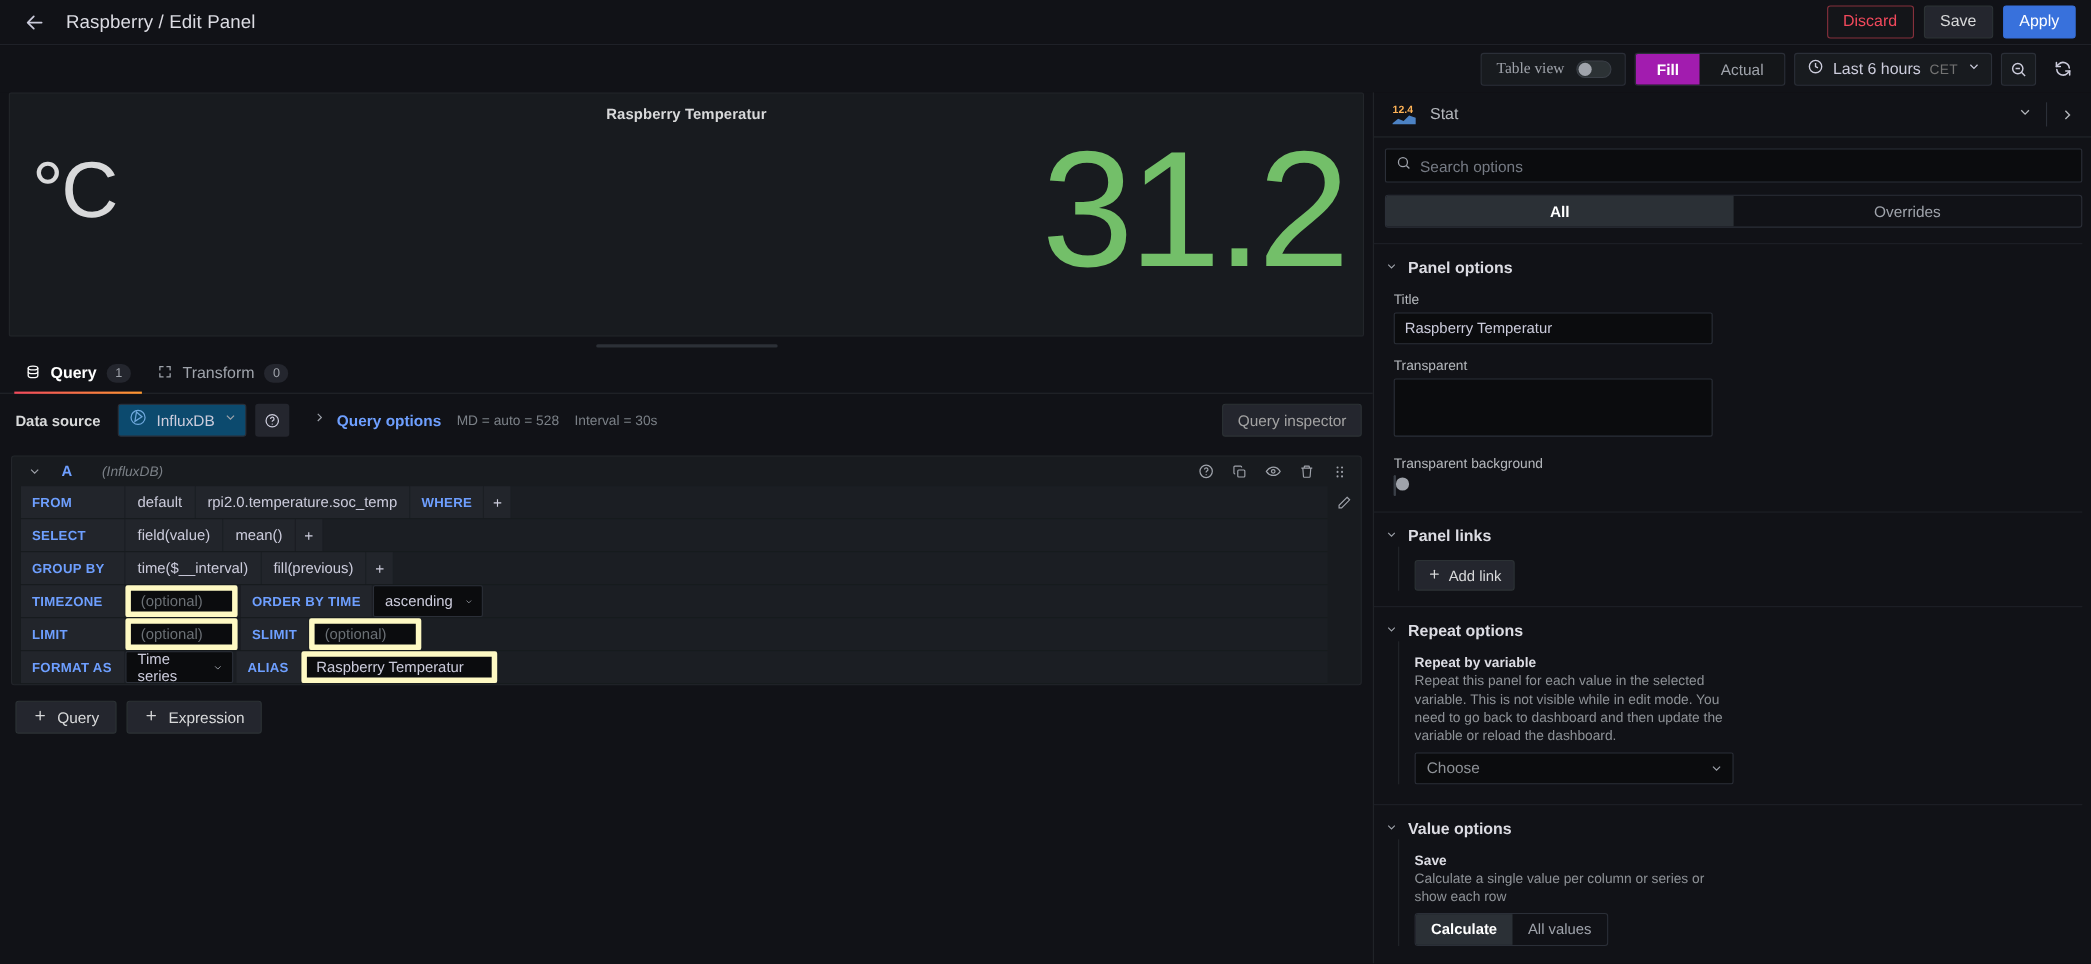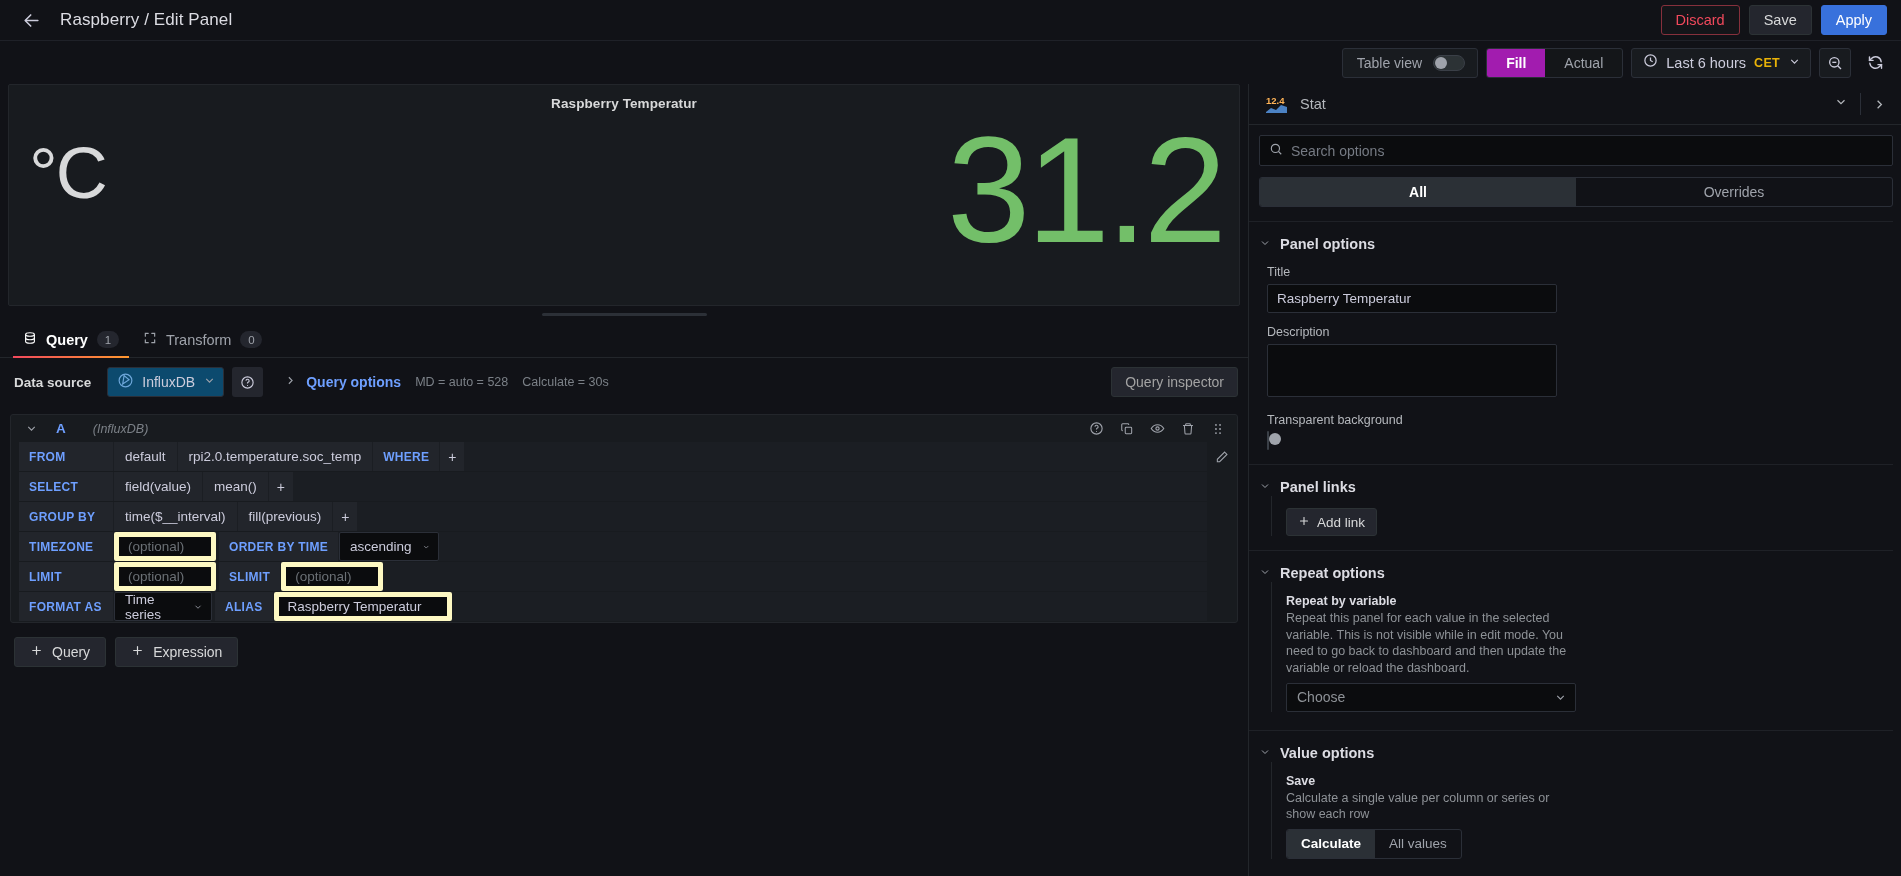--- a/index.html
+++ b/index.html
@@ -42,39 +42,39 @@
   .subbar {
     height: 43px; min-height: 43px; display: flex; align-items: center;
     padding: 0 10px 0 8px; background: #111217;
   }
   .subbar .left-fill { flex: 1; }
   .ctl {
     height: 30px; border: 1px solid #2b2f38; border-radius: 3px;
     display: flex; align-items: center; background: #181b1f;
     margin-left: 8px;
   }
-  .tableview-ctl { padding: 0 12px 0 14px; gap: 11px; }
+  .tableview-ctl { padding: 0 12px 0 14px; gap: 11px; font-family: Liberation Serif, serif; }
   .tableview-label { font-size: 14px; color: #9fa3ab; }
   .switch {
     width: 32px; height: 16px; border-radius: 9px; background: #2c3235;
     border: 1px solid #3a3f47; position: relative; cursor: pointer; flex: none;
   }
   .switch .knob {
     position: absolute; left: 1px; top: 1px; width: 12px; height: 12px;
     border-radius: 50%; background: #9fa3ab;
   }
   .seg { display: flex; height: 30px; border: 1px solid #2b2f38; border-radius: 3px; overflow: hidden; margin-left: 8px; background: #141619;}
   .seg-item {
     padding: 0 19px; display: flex; align-items: center; font-size: 14px;
     color: #9fa3ab; cursor: pointer; background: transparent;
   }
   .seg-item.active { background: #a21caf; color: #ffffff; font-weight: bold; }
   .time-ctl { padding: 0 9px 0 11px; gap: 8px; cursor: pointer; }
   .time-text { font-size: 14.5px; color: #ccccdc; }
-  .time-tz { font-size: 12.5px; color: #eab308; font-weight: bold; letter-spacing: .3px; }
+  .time-tz { font-size: 12.5px; color: #737373; font-weight: normal; letter-spacing: .3px; }
   .icon-btn {
     width: 32px; height: 30px; border: 1px solid #2b2f38; border-radius: 3px;
     display: flex; align-items: center; justify-content: center;
     background: #181b1f; margin-left: 8px; cursor: pointer; color: #ccccdc;
   }
   .icon-btn.plain { border-color: transparent; background: transparent; }
 
   
   .body { flex: 1; display: flex; min-height: 0; }
   .left-col { width: 1248px; min-width: 1248px; display: flex; flex-direction: column; min-height: 0; }
@@ -406,21 +406,21 @@
 
           <div class="qopts">
             <span>
               <svg width="13" height="13" viewBox="0 0 24 24" fill="none" stroke="#9fa3ab" stroke-width="2">
                   <polyline points="9 6 15 12 9 18"></polyline>
                 </svg>
             </span>
             <span class="qopts-title">Query options</span>
           </div>
           <span class="qopt-meta">MD = auto = 528</span>
-          <span class="qopt-meta">Calculate = 30s</span>
+          <span class="qopt-meta">Interval = 30s</span>
 
           <div class="qinspector">Query inspector</div>
         </div>
 
         <div class="qcard">
           <div class="qcard-head">
             <span class="chev">
               <svg width="13" height="13" viewBox="0 0 24 24" fill="none" stroke="currentColor" stroke-width="2">
                   <polyline points="6 9 12 15 18 9"></polyline>
                 </svg>
@@ -626,21 +626,21 @@
               </svg>
           </span>
           <span class="opt-group-title">Panel options</span>
         </div>
         <div class="opt-body">
           <div class="field">
             <div class="field-label">Title</div>
             <input class="text-input" id="panelTitleInput" value="Raspberry Temperatur" style="">
           </div>
           <div class="field">
-            <div class="field-label">Description</div>
+            <div class="field-label">Transparent</div>
             <textarea class="textarea" style=""></textarea>
           </div>
           <div class="field">
             <div class="field-label">Transparent background</div>
             <span class="switch"><span class="knob"></span></span>
           </div>
         </div>
 
         <div class="opt-group-head divider-top">
           <span>

